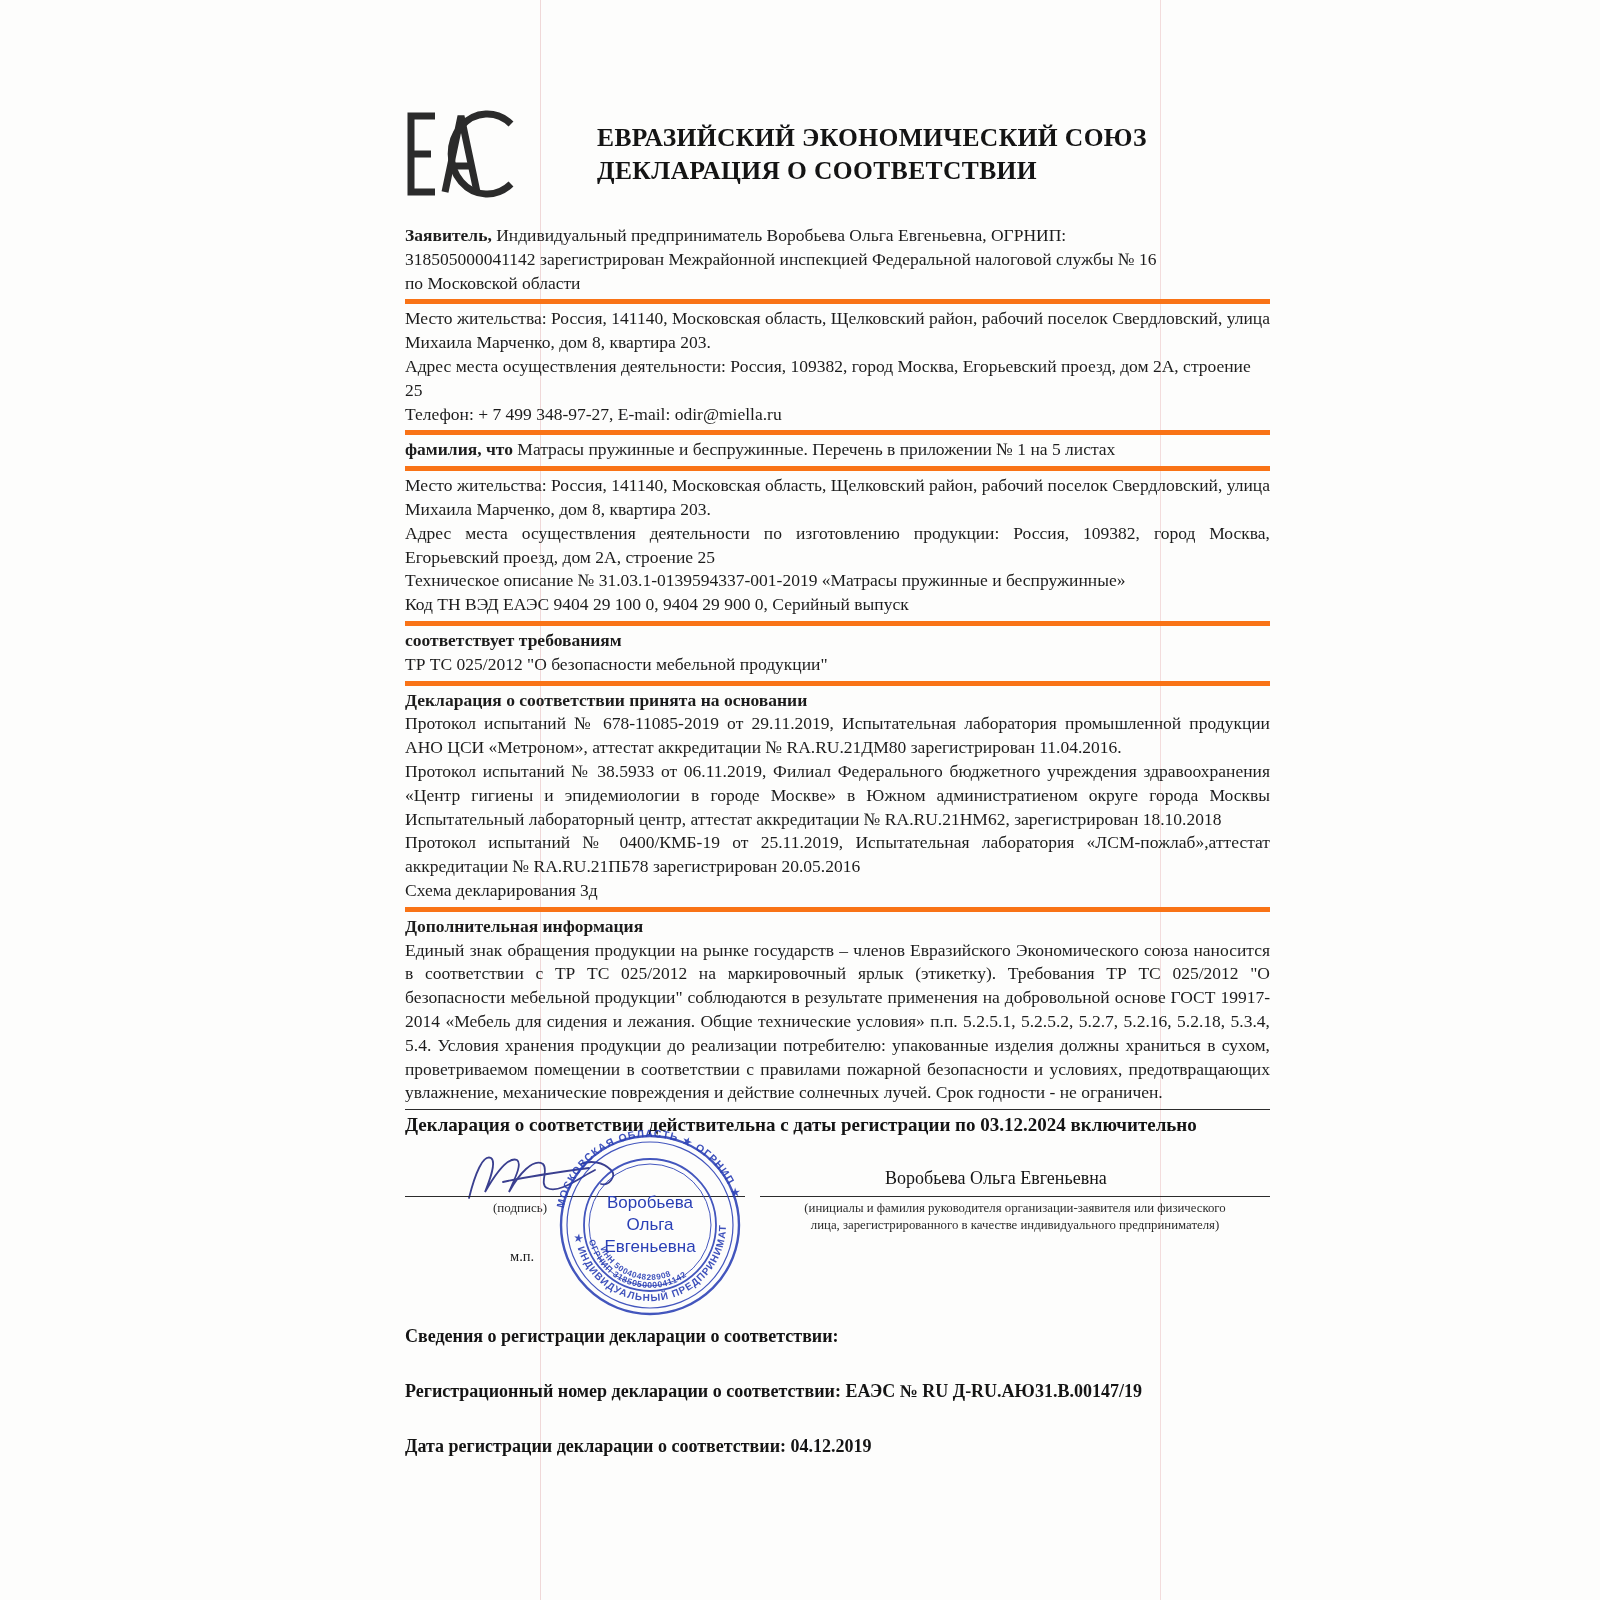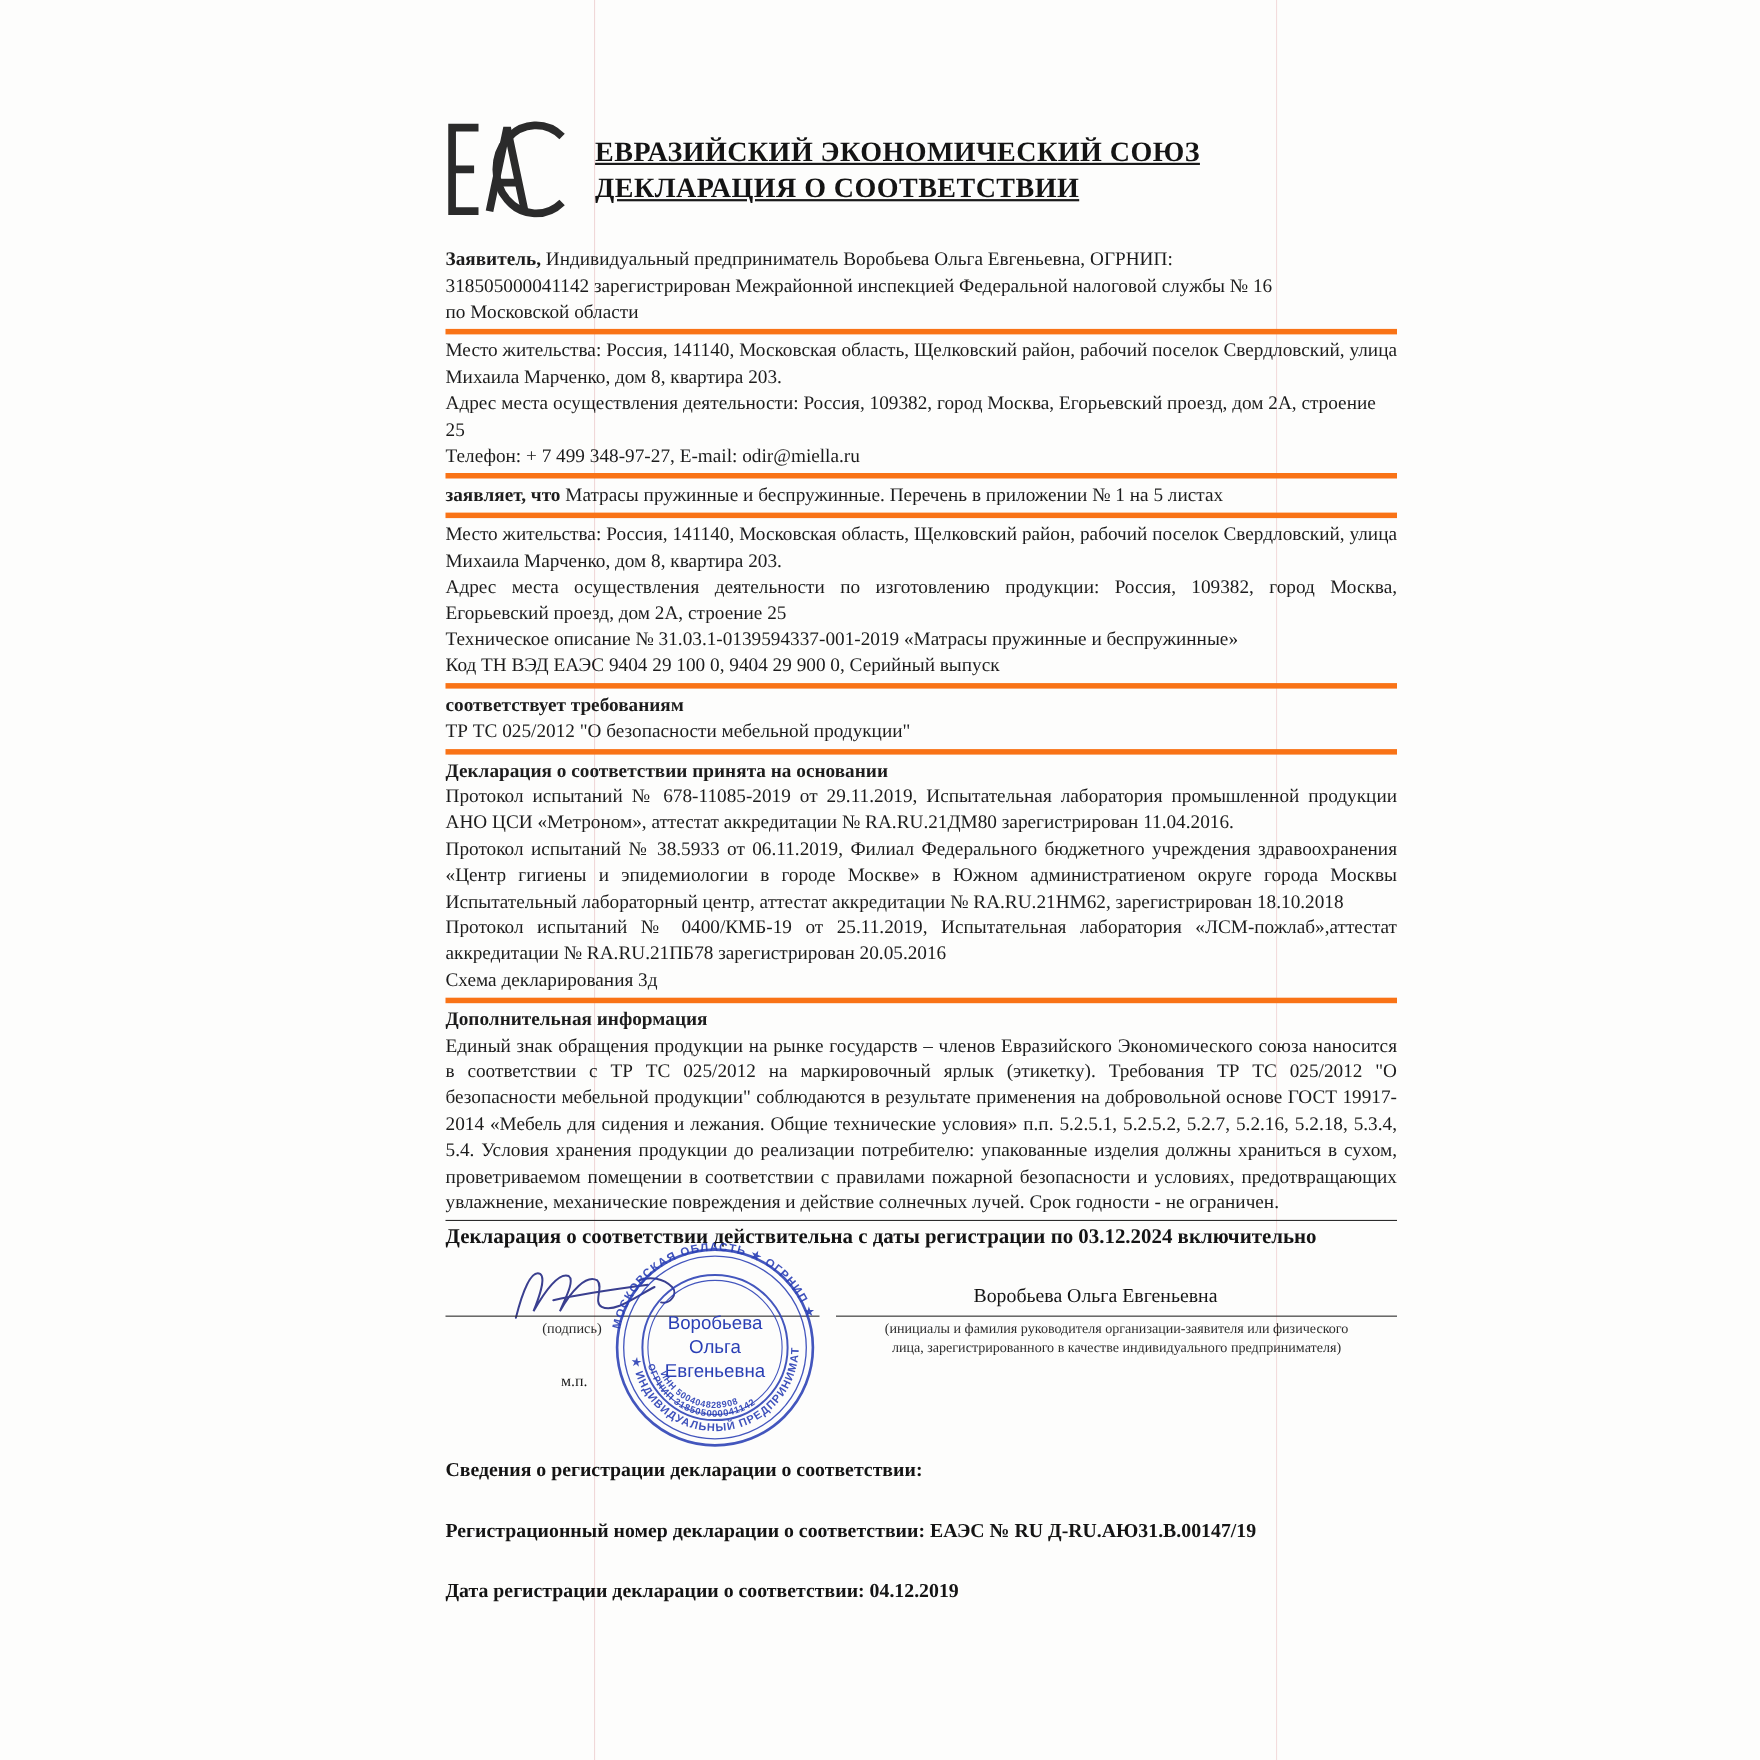--- a/index.html
+++ b/index.html
@@ -36,23 +36,22 @@
     position: absolute;
     left: 405px;
     top: 110px;
     width: 865px;
   }
 
   
   .header {
     display: flex;
     align-items: flex-start;
-    gap: 24px;
+    gap: 80px;
     margin-bottom: 26px;
-    text-decoration: underline;
   }
   .eac-mark {
     width: 112px;
     height: 88px;
     flex: 0 0 auto;
     position: relative;
   }
   .eac-mark svg { display: block; }
   .header-titles {
     padding-top: 12px;
@@ -214,21 +213,21 @@
     <p class="line nj">по Московской области</p>
   </div>
 
   <div class="block">
     <p class="line">Место жительства: Россия, 141140, Московская область, Щелковский район, рабочий поселок Свердловский, улица Михаила Марченко, дом 8, квартира 203.</p>
     <p class="line nj">Адрес места осуществления деятельности: Россия, 109382, город Москва, Егорьевский проезд, дом 2А, строение 25</p>
     <p class="line nj">Телефон: + 7 499 348-97-27, E-mail: odir@miella.ru</p>
   </div>
 
   <div class="block">
-    <p class="line nj"><span class="b">заявляет, что</span><span> Матрасы пружинные и беспружинные. Перечень в приложении № 1 на 5 листах</span></p>
+    <p class="line nj"><span class="b">фамилия, что</span><span> Матрасы пружинные и беспружинные. Перечень в приложении № 1 на 5 листах</span></p>
   </div>
 
   <div class="block">
     <p class="line">Место жительства: Россия, 141140, Московская область, Щелковский район, рабочий поселок Свердловский, улица Михаила Марченко, дом 8, квартира 203.</p>
     <p class="line">Адрес места осуществления деятельности по изготовлению продукции: Россия, 109382, город Москва, Егорьевский проезд, дом 2А, строение 25</p>
     <p class="line nj">Техническое описание № 31.03.1-0139594337-001-2019 «Матрасы пружинные и беспружинные»</p>
     <p class="line nj">Код ТН ВЭД ЕАЭС 9404 29 100 0, 9404 29 900 0, Серийный выпуск</p>
   </div>
 
   <div class="block">

